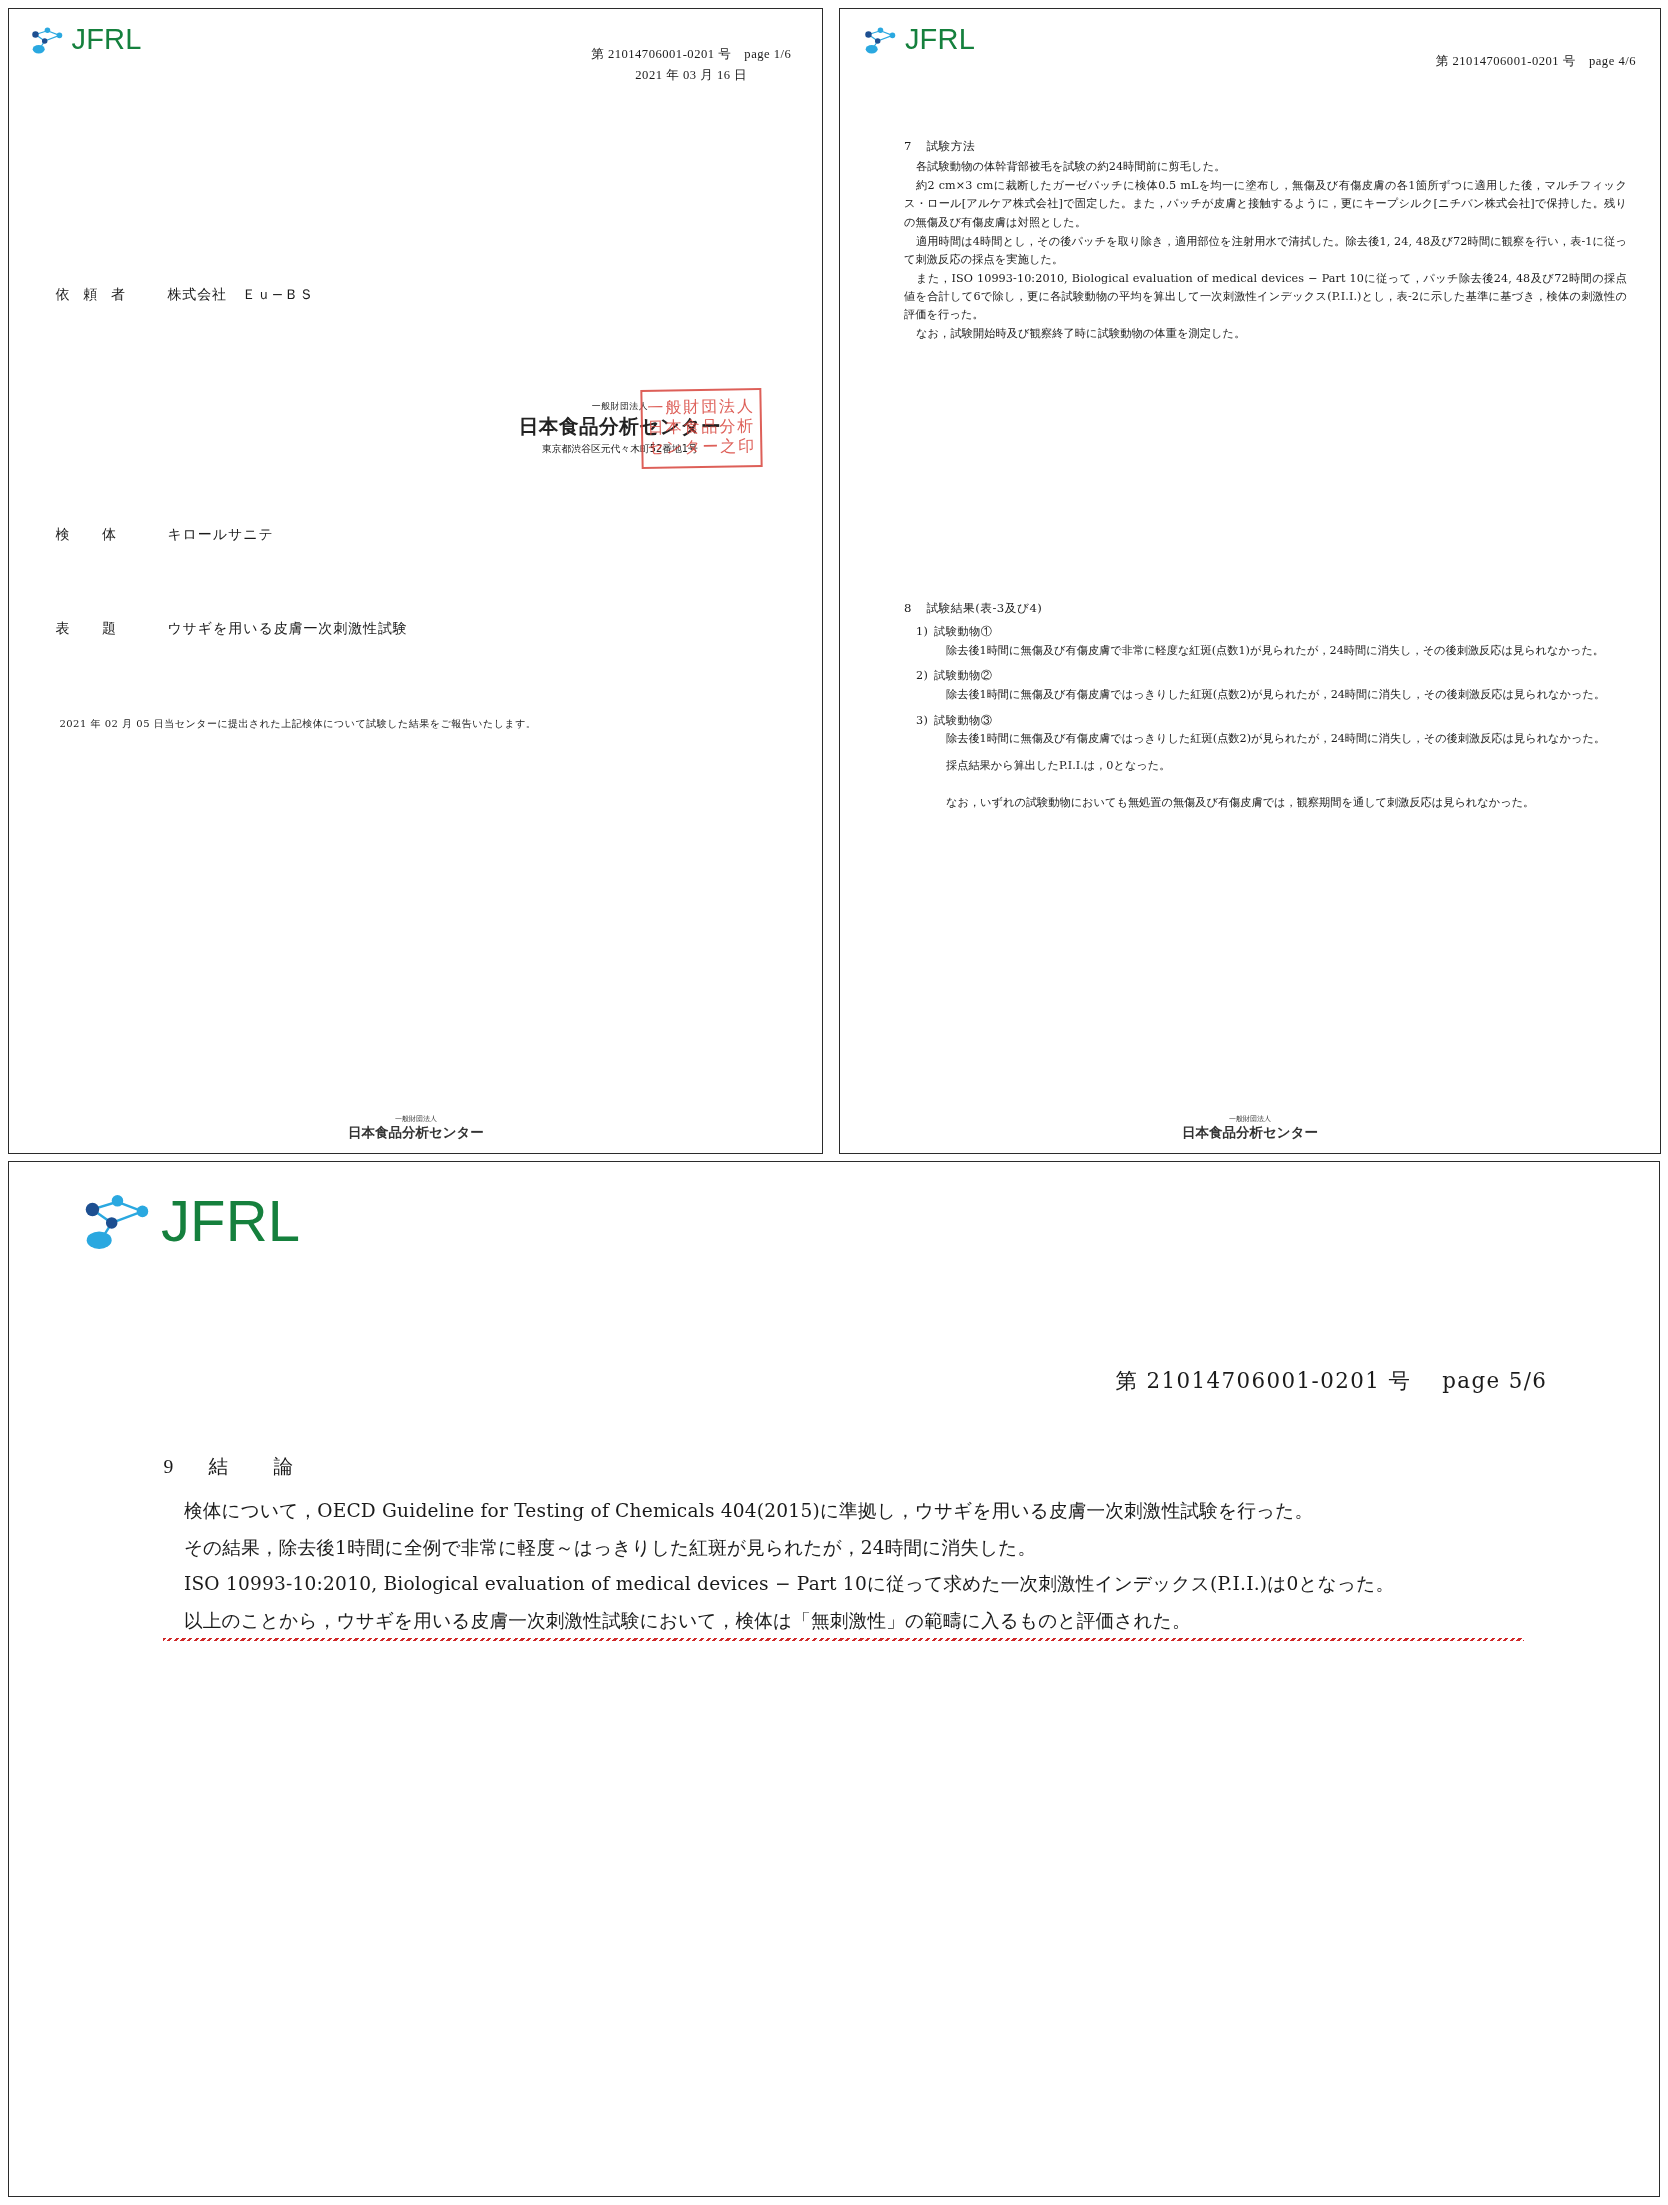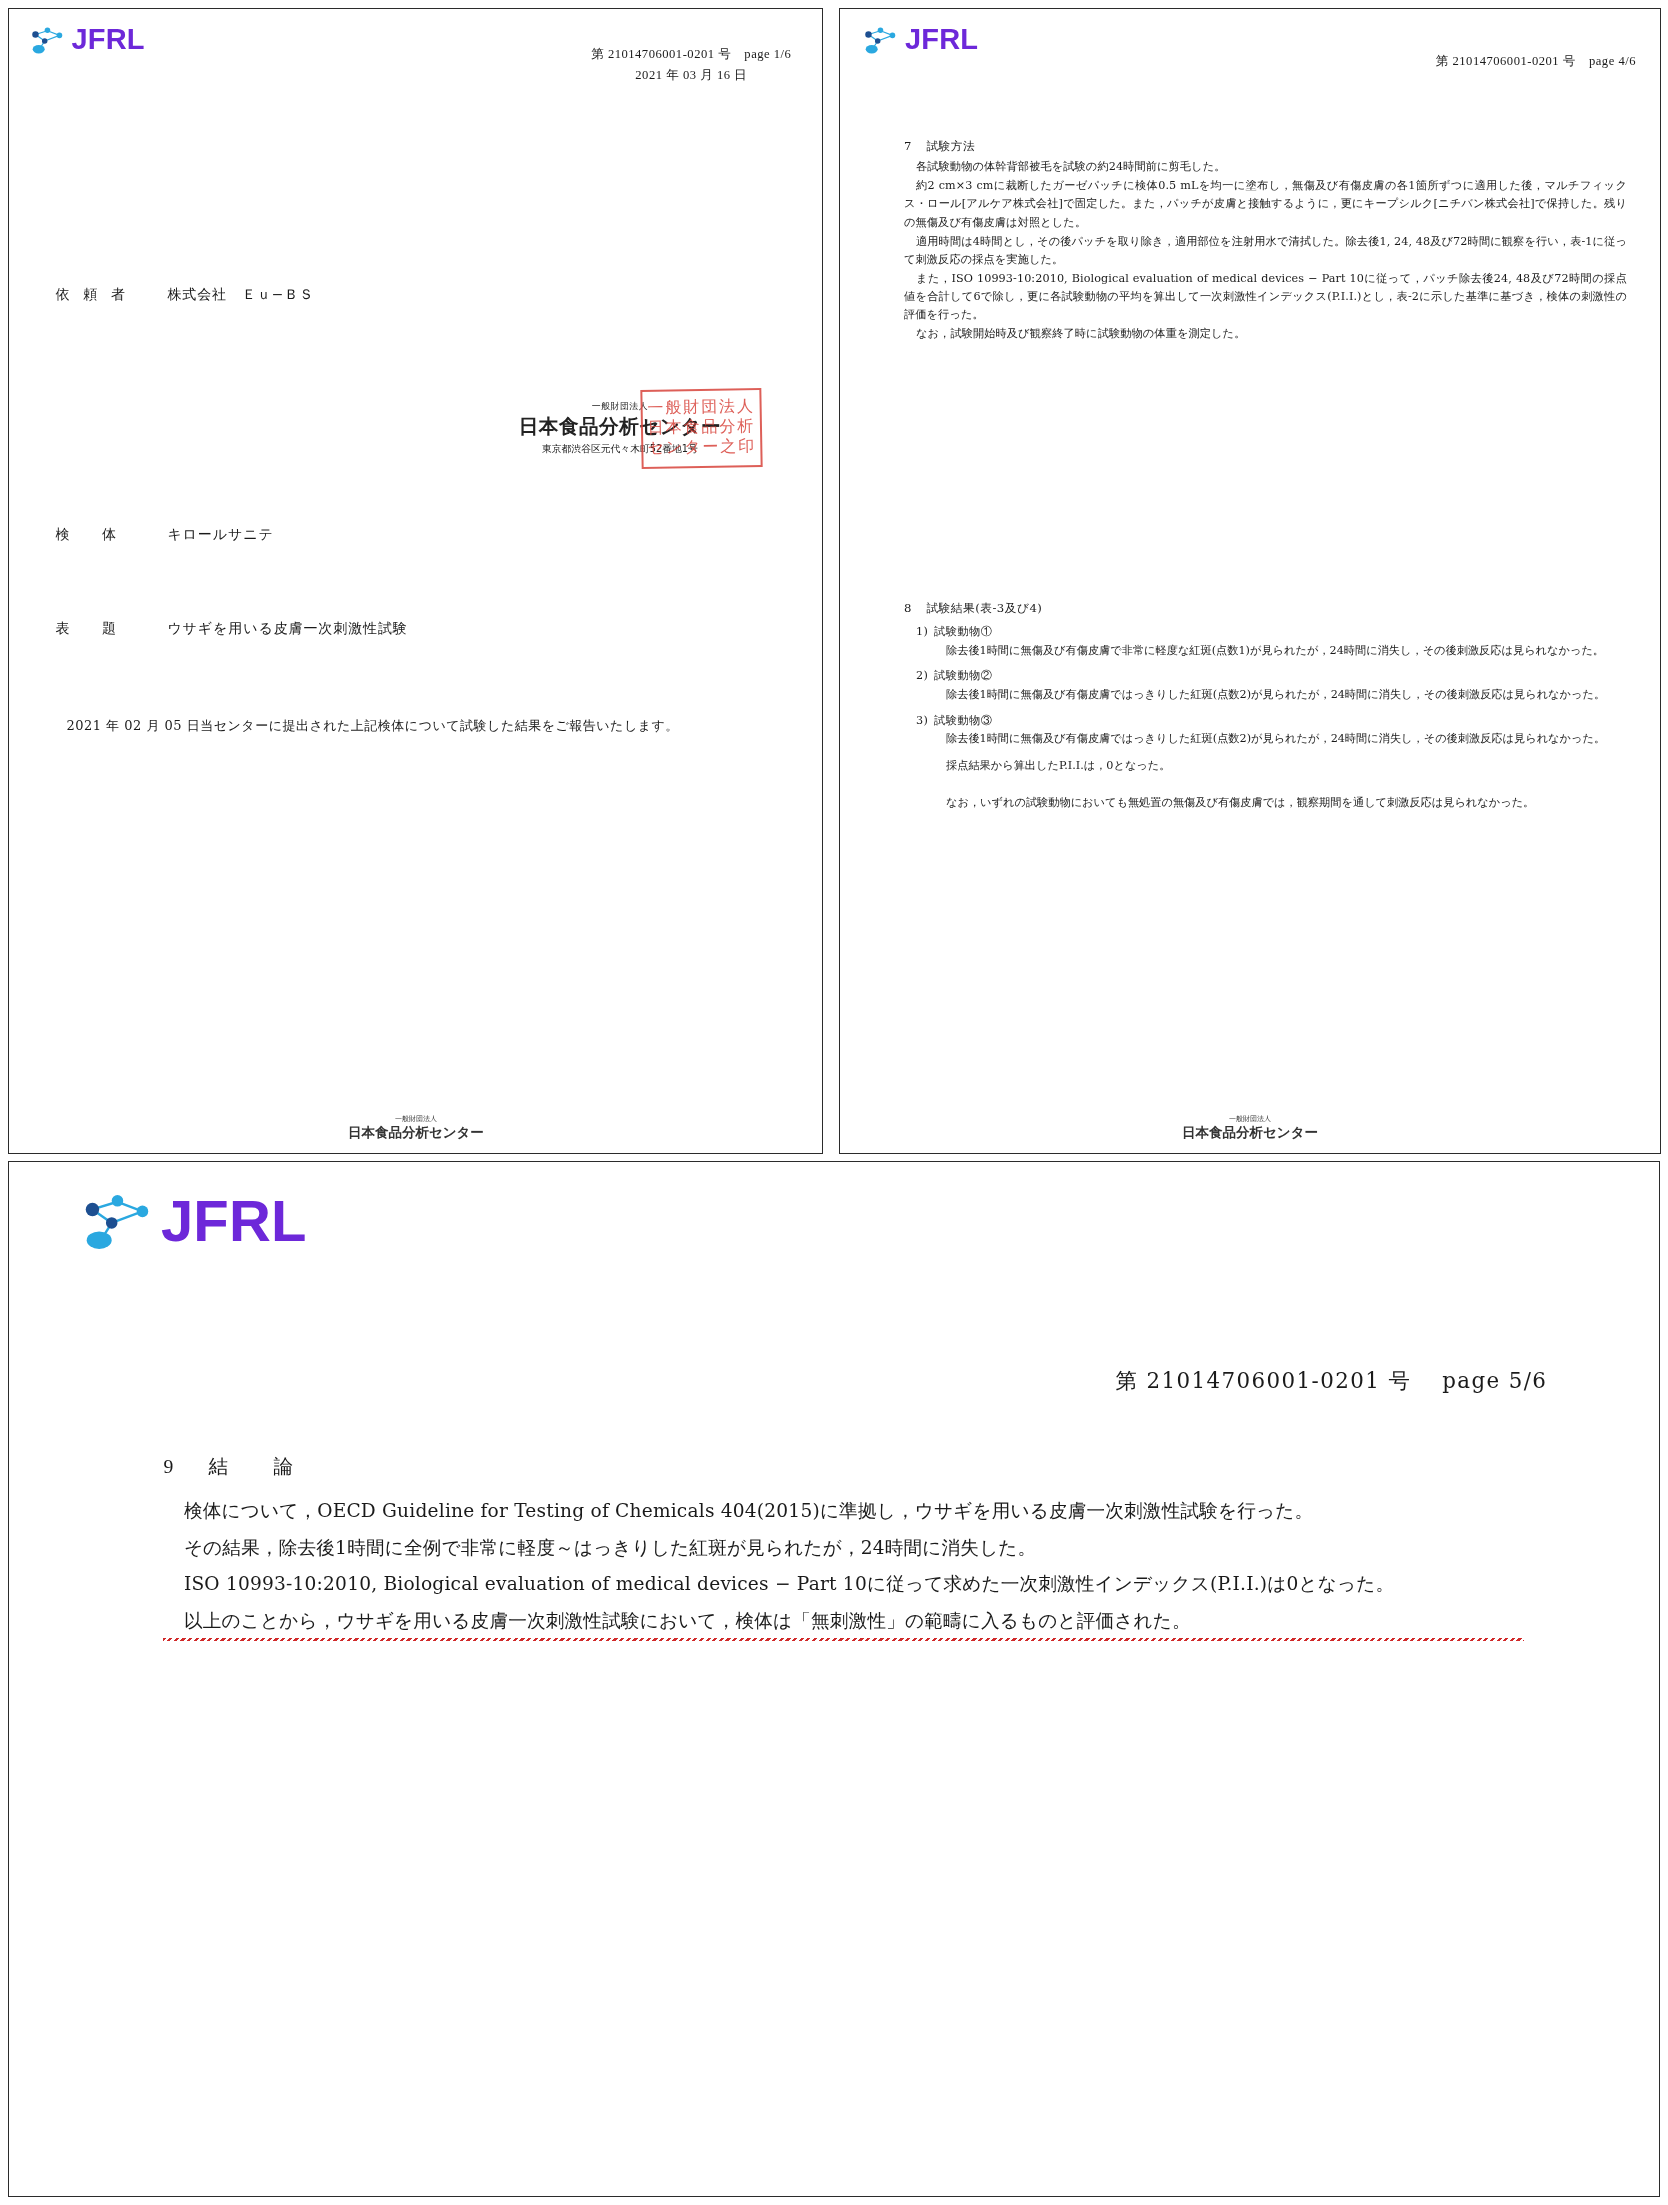--- a/index.html
+++ b/index.html
@@ -48,22 +48,22 @@
     display: flex;
     align-items: center;
     gap: 6.5px;
   }
   .logo .mark {
     position: relative;
     flex: none;
   }
   .logo .word {
     font-family: "Liberation Sans", sans-serif;
-    font-weight: bold;
-    color: #6d28d9;
+    font-weight: normal;
+    color: #15803d;
     letter-spacing: 0.2px;
     line-height: 1;
   }
   .logo-small .mark { width: 36px; height: 30px; }
   .logo-small .word { font-size: 29px; }
   .logo-large .mark { width: 75px; height: 62px; }
   .logo-large .word { font-size: 58px; }
 
   
   .doc-meta {
@@ -102,23 +102,23 @@
     letter-spacing: 4.7px;
   }
   .field-row .value { letter-spacing: 0.9px; }
 
   #f-client { left: 46px; top: 277px; }
   #f-sample { left: 46px; top: 517px; }
   #f-title  { left: 46px; top: 611px; }
 
   .statement {
     position: absolute;
-    left: 57px;
+    left: 50px;
     top: 708px;
-    font-size: 13px;
+    font-size: 10px;
     letter-spacing: 0.5px;
     font-family: "DejaVu Serif", serif;
   }
 
   
   .seal {
     position: absolute;
     left: 632px;
     top: 380px;
     width: 121px;

